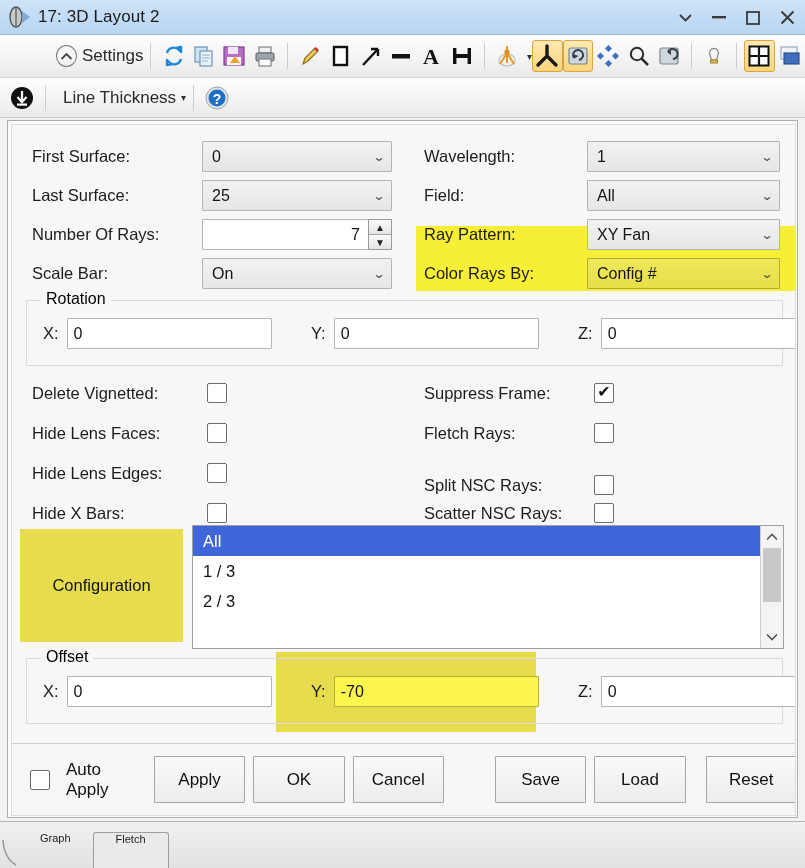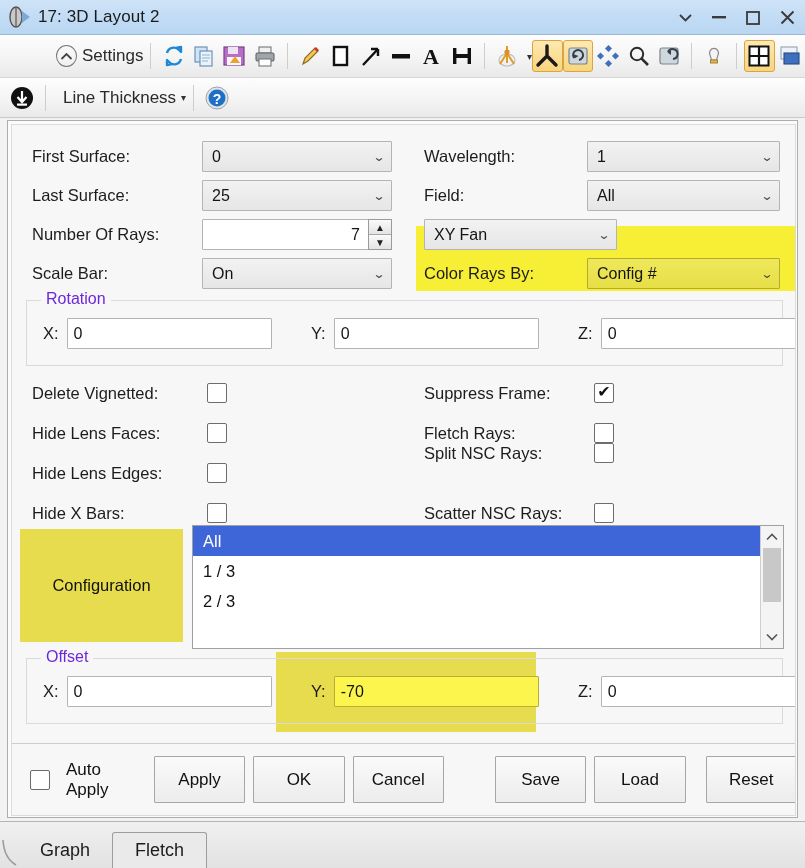--- a/index.html
+++ b/index.html
@@ -125,21 +125,21 @@
   }
   .spin div:first-child { border-bottom: 1px solid #a8a8a8; }
 
   
   .group {
     position: absolute; border: 1px solid #dadada; background: transparent;
   }
   .glegend {
     position: absolute; top: -11px; left: 14px;
     background: #f7f7f7; padding: 0 5px;
-    font-size: 16px; color: #6d28d9;
+    font-size: 16px; color: #000000;
   }
   .axislbl { font-size: 16.5px; color: #1c1c1c; }
 
   
   .cbrow { position: absolute; display:flex; align-items:center; height: 40px;}
   .cb {
     width: 20px; height: 20px; background: #fff;
     border: 1.4px solid #6d6d6d; border-radius: 2px;
     display:flex; align-items:center; justify-content:center;
     cursor: pointer; flex: none;
@@ -201,22 +201,22 @@
   .autoapply span { font-size: 17px; color:#111; }
 
   
   .tabstrip {
     position: absolute; left: 0; bottom: 0; width: 805px; height: 47px;
     background: linear-gradient(to bottom,#f0f0f0,#e2e2e2);
     border-top: 1px solid #b5b5b5;
     display: flex; align-items: flex-end;
   }
   .tab {
-    height: 36px; padding: 0 22px; display:flex; align-items:center;
-    font-size: 18px; color:#1c1c1c; cursor: pointer;
+    height: 36px; padding: 0 22px; display:flex; 
+    font-size: 11px; color:#1c1c1c; cursor: pointer;
   }
   .tab.active {
     background: #eaeaea; border: 1px solid #9d9d9d; border-bottom: none;
     border-radius: 3px 3px 0 0;
   }
   .tabcurve { width: 18px; height: 36px; position: relative; }
 </style>
 </head>
 <body>
 
@@ -475,20 +475,21 @@
 
     <div class="frow" style="left:412px; top:51px; width:360px; z-index:3;">
       <div class="flabel" style="width:163px">Field:</div>
       <div class="ddl" style="width:193px">
         <span>All</span>
         <span class="chev">⌄</span>
       </div>
     </div>
 
     <div class="frow" style="left:412px; top:90px; width:360px; z-index:3;">
+      <div class="flabel" style="width:163px">Ray Pattern:</div>
       <div class="ddl" style="width:193px">
         <span>XY Fan</span>
         <span class="chev">⌄</span>
       </div>
     </div>
 
     <div class="frow" style="left:412px; top:129px; width:360px; z-index:3;">
       <div class="flabel" style="width:163px">Color Rays By:</div>
       <div class="ddl yel" style="width:193px">
         <span>Config #</span>
@@ -537,21 +538,21 @@
     </div>
 
     <div class="cbrow" style="left:412px; top:248px; width:380px;">
       <div class="flabel" style="width:170px">Suppress Frame:</div>
       <div class="cb on"></div>
     </div>
     <div class="cbrow" style="left:412px; top:288px; width:380px;">
       <div class="flabel" style="width:170px">Fletch Rays:</div>
       <div class="cb"></div>
     </div>
-    <div class="cbrow" style="left:412px; top:308px; width:380px;">
+    <div class="cbrow" style="left:412px; top:340px; width:380px;">
       <div class="flabel" style="width:170px">Split NSC Rays:</div>
       <div class="cb"></div>
     </div>
     <div class="cbrow" style="left:412px; top:368px; width:380px;">
       <div class="flabel" style="width:170px">Scatter NSC Rays:</div>
       <div class="cb"></div>
     </div>
 
     <div class="cfgbox" style="left:8px; top:404px; width:163px; height:113px;">
       <span>Configuration</span>

